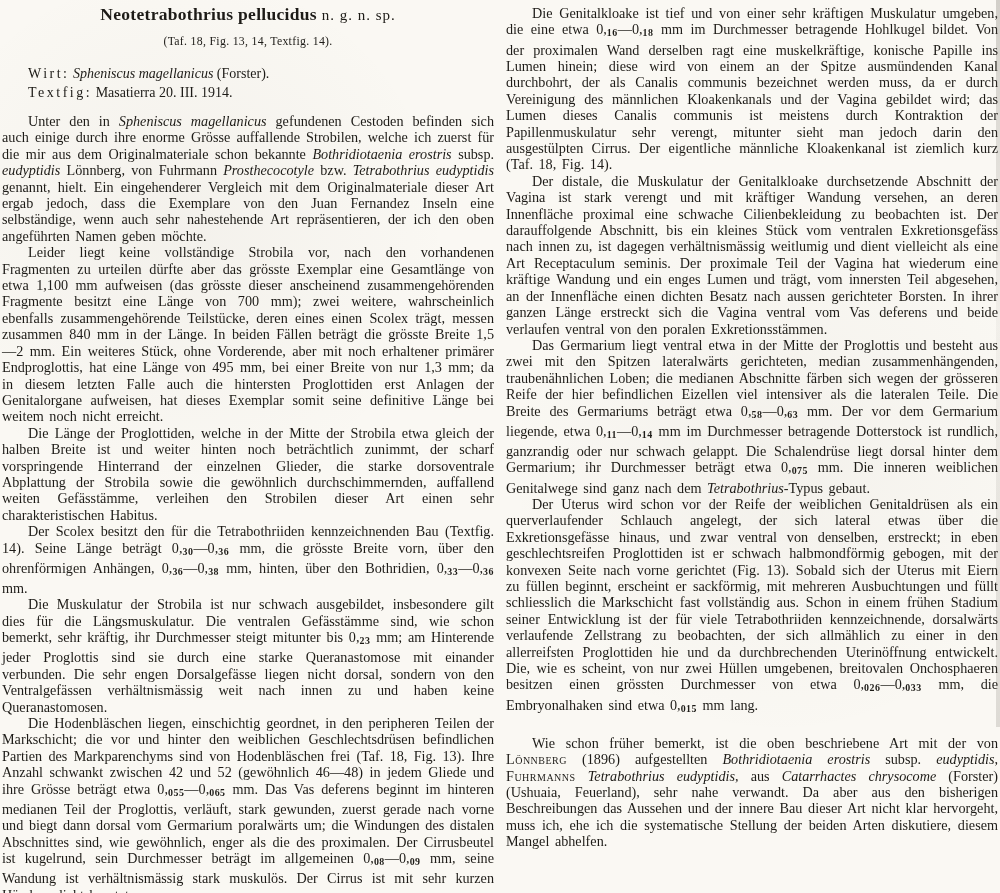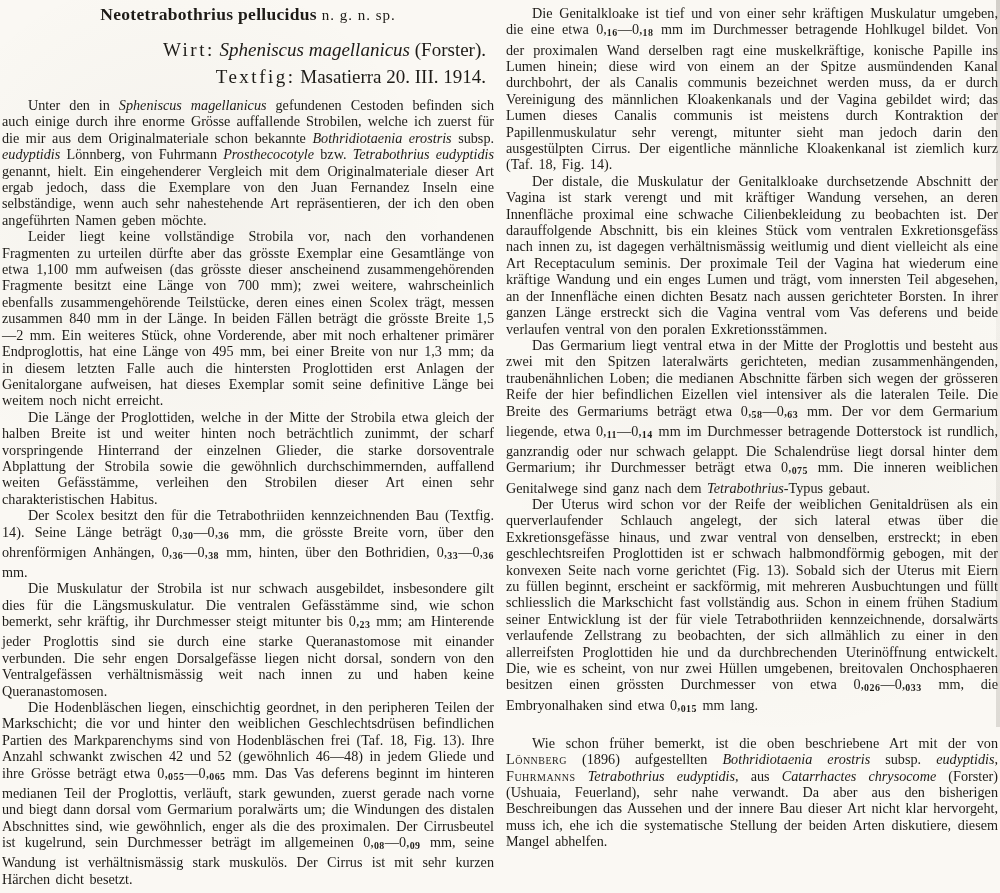--- a/index.html
+++ b/index.html
@@ -50,25 +50,25 @@
     font-size: 15px;
     letter-spacing: 1px;
   }
   .subtitle {
     margin-top: 9px;
     font-size: 11.8px;
     letter-spacing: 0.3px;
   }
   .lead-lines { margin: 15px 0 11px 0; }
   .lead-line {
-    margin: 8px;
+    margin: 0;
     padding-left: 26px;
-    font-size: 19px;
+    font-size: 14px;
     line-height: 19px;
-    text-align: right;
+    text-align: left;
   }
   .body-par {
     margin: 0;
     font-size: 14.2px;
     line-height: 16.4px;
     text-align: justify;
     text-indent: 26px;
     word-spacing: 2px;
   }
   .gap-before { margin-top: 18px; }
@@ -83,20 +83,21 @@
   }
 </style>
 </head>
 <body>
 
 <div class="page">
 
   <div class="col">
     <div class="title-block">
       <h1 class="title"><span class="tmain">Neotetrabothrius pellucidus</span> <span class="tsuffix">n. g. n. sp.</span></h1>
+      <div class="subtitle">(Taf. 18, Fig. 13, 14, Textfig. 14).</div>
     </div>
 
     <div class="lead-lines">
         <p class="lead-line"><span class="seg-sp">Wirt:</span><span> </span><span class="seg-i">Spheniscus magellanicus</span><span> (Forster).</span></p>
         <p class="lead-line"><span class="seg-sp">Textfig:</span><span> Masatierra 20. III. 1914.</span></p>
       </div>
 
     <div class="paras">
         <p class="body-par"><span>Unter den in </span><span class="seg-i">Spheniscus magellanicus</span><span> gefundenen Cestoden befinden sich auch einige durch ihre enorme Grösse auffallende Strobilen, welche ich zuerst für die mir aus dem Originalmateriale schon bekannte </span><span class="seg-i">Bothridiotaenia erostris</span><span> subsp. </span><span class="seg-i">eudyptidis</span><span> Lönnberg, von Fuhrmann </span><span class="seg-i">Prosthecocotyle</span><span> bzw. </span><span class="seg-i">Tetrabothrius eudyptidis</span><span> genannt, hielt. Ein eingehenderer Vergleich mit dem Originalmateriale dieser Art ergab jedoch, dass die Exemplare von den Juan Fernandez Inseln eine selbständige, wenn auch sehr nahestehende Art repräsentieren, der ich den oben angeführten Namen geben möchte.</span></p>
         <p class="body-par"><span>Leider liegt keine vollständige Strobila vor, nach den vorhandenen Fragmenten zu urteilen dürfte aber das grösste Exemplar eine Gesamtlänge von etwa 1,100 mm aufweisen (das grösste dieser anscheinend zusammengehörenden Fragmente besitzt eine Länge von 700 mm); zwei weitere, wahrscheinlich ebenfalls zusammengehörende Teilstücke, deren eines einen Scolex trägt, messen zusammen 840 mm in der Länge. In beiden Fällen beträgt die grösste Breite 1,5—2 mm. Ein weiteres Stück, ohne Vorderende, aber mit noch erhaltener primärer Endproglottis, hat eine Länge von 495 mm, bei einer Breite von nur 1,3 mm; da in diesem letzten Falle auch die hintersten Proglottiden erst Anlagen der Genitalorgane aufweisen, hat dieses Exemplar somit seine definitive Länge bei weitem noch nicht erreicht.</span></p>

